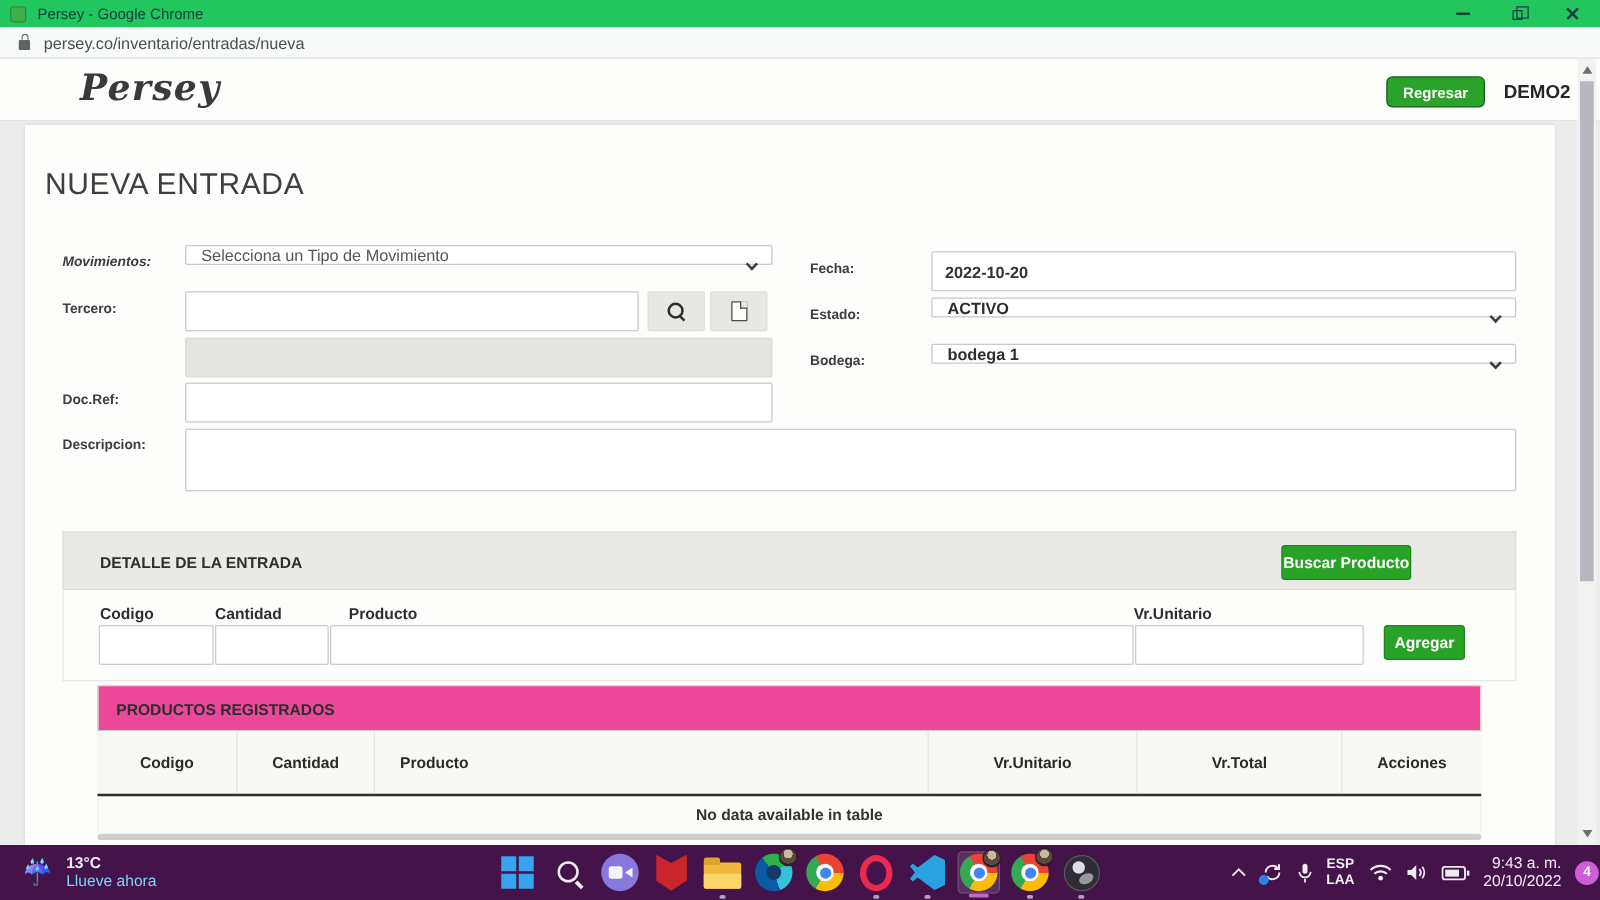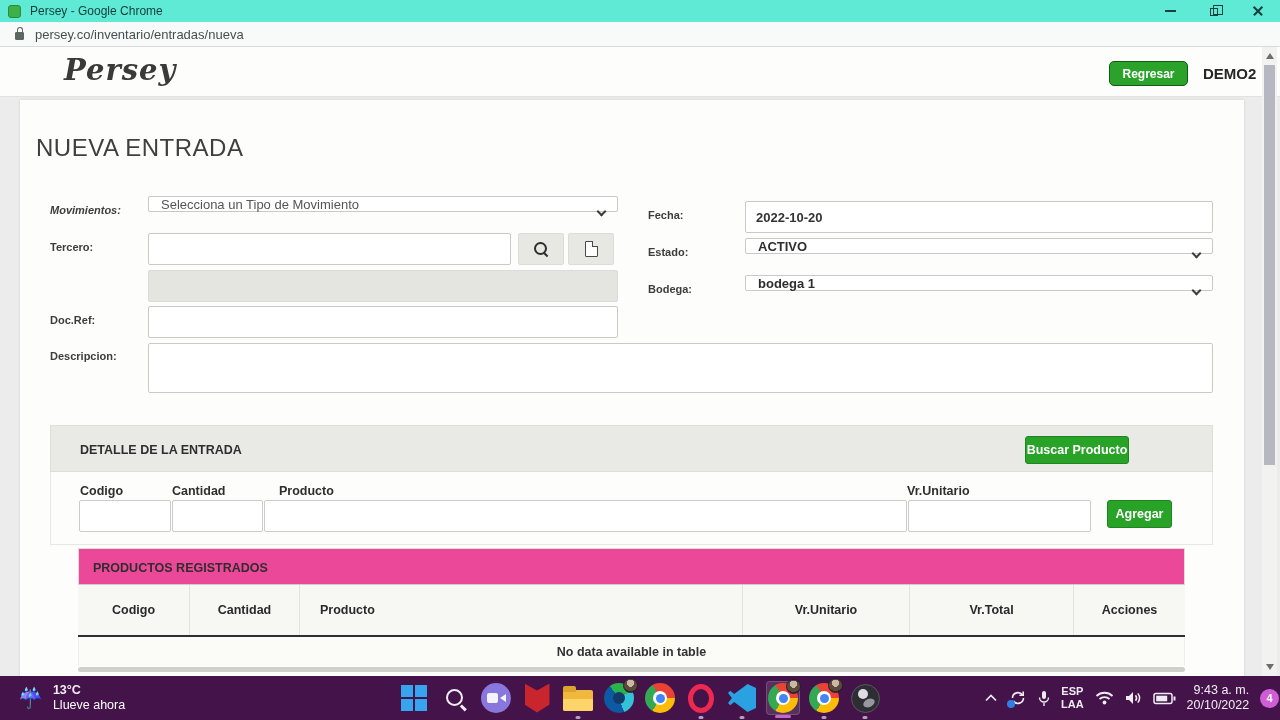--- a/index.html
+++ b/index.html
@@ -1,21 +1,21 @@
 <!DOCTYPE html>
 <html><head>
 <meta charset="utf-8">
 <style>
   * { margin:0; padding:0; box-sizing:border-box; }
   html,body { width:1280px; height:720px; overflow:hidden; }
   body { font-family:"Liberation Sans", sans-serif; }
   #screen { position:relative; width:1280px; height:720px; background:#ececec; overflow:hidden; }
 
   
-  #titlebar { position:absolute; left:0; top:0; width:1280px; height:22px; background:#5eead4; display:flex; align-items:center; }
+  #titlebar { position:absolute; left:0; top:0; width:1280px; height:22px; background:#22c55e; display:flex; align-items:center; }
   #favicon { width:13px; height:13px; margin-left:8px; border-radius:3px; background:#3db04a; border:1px solid #2d8a3a; }
   #win-title { margin-left:9px; font-size:12px; color:#133c3e; }
   #win-controls { position:absolute; right:0; top:0; height:22px; display:flex; }
   .win-btn { width:44px; height:22px; display:flex; align-items:center; justify-content:center; }
   .ic-min { width:11px; height:2px; background:#17403f; }
   .ic-restore { width:8px; height:8px; border:1px solid #17403f; position:relative; background:transparent; margin-top:2px;}
   .ic-restore::before { content:""; position:absolute; left:2px; top:-4px; width:8px; height:8px; border:1px solid #17403f; }
   .ic-close { position:relative; width:12px; height:12px; }
   .ic-close::before,.ic-close::after { content:""; position:absolute; left:0; top:5px; width:12px; height:1.6px; background:#17403f; }
   .ic-close::before { transform:rotate(45deg);} .ic-close::after{ transform:rotate(-45deg);}
@@ -77,21 +77,21 @@
   .varrow { position:absolute; left:4px; width:0; height:0; border-left:4px solid transparent; border-right:4px solid transparent; }
   #varrow-up { top:6px; border-bottom:6px solid #6e6e6e; }
   #varrow-down { bottom:6px; border-top:6px solid #6e6e6e; }
   #vthumb { position:absolute; left:2px; top:18px; width:11px; height:400px; background:#b7b7c2; }
 
   
   #taskbar { position:absolute; left:0; top:676px; width:1280px; height:44px; background:#431349; }
   #weather { position:absolute; left:10px; top:0; height:44px; display:flex; align-items:center; cursor:pointer; padding:0 8px; }
   #weather-icon { font-size:20px; color:#a9c9ee; margin-right:10px; }
   #weather-temp { font-size:12.5px; font-weight:bold; color:#f2eef4; line-height:15px; }
-  #weather-cond { font-size:12.5px; color:#ffffff; line-height:15px; }
+  #weather-cond { font-size:12.5px; color:#7dd3fc; line-height:15px; }
 
   #task-icons { position:absolute; left:397px; top:5px; display:flex; gap:7px; }
   .tile { width:34px; height:34px; display:flex; align-items:center; justify-content:center; position:relative; cursor:pointer; border-radius:4px; }
   .tile.active { background:rgba(255,255,255,.12); border:1px solid rgba(255,255,255,.16); }
   .run-dot { position:absolute; left:50%; bottom:-4px; transform:translateX(-50%); width:5px; height:3px; border-radius:2px; background:#b39fc0; }
   .run-bar { position:absolute; left:50%; bottom:-4px; transform:translateX(-50%); width:16px; height:3px; border-radius:2px; background:#c767cc; }
 
   .ic-win11 { display:grid; grid-template-columns:12px 12px; grid-template-rows:12px 12px; gap:2px; }
   .ic-win11 span { background:#36a4ef; }
   .ic-searchw { position:relative; width:24px; height:24px; }

